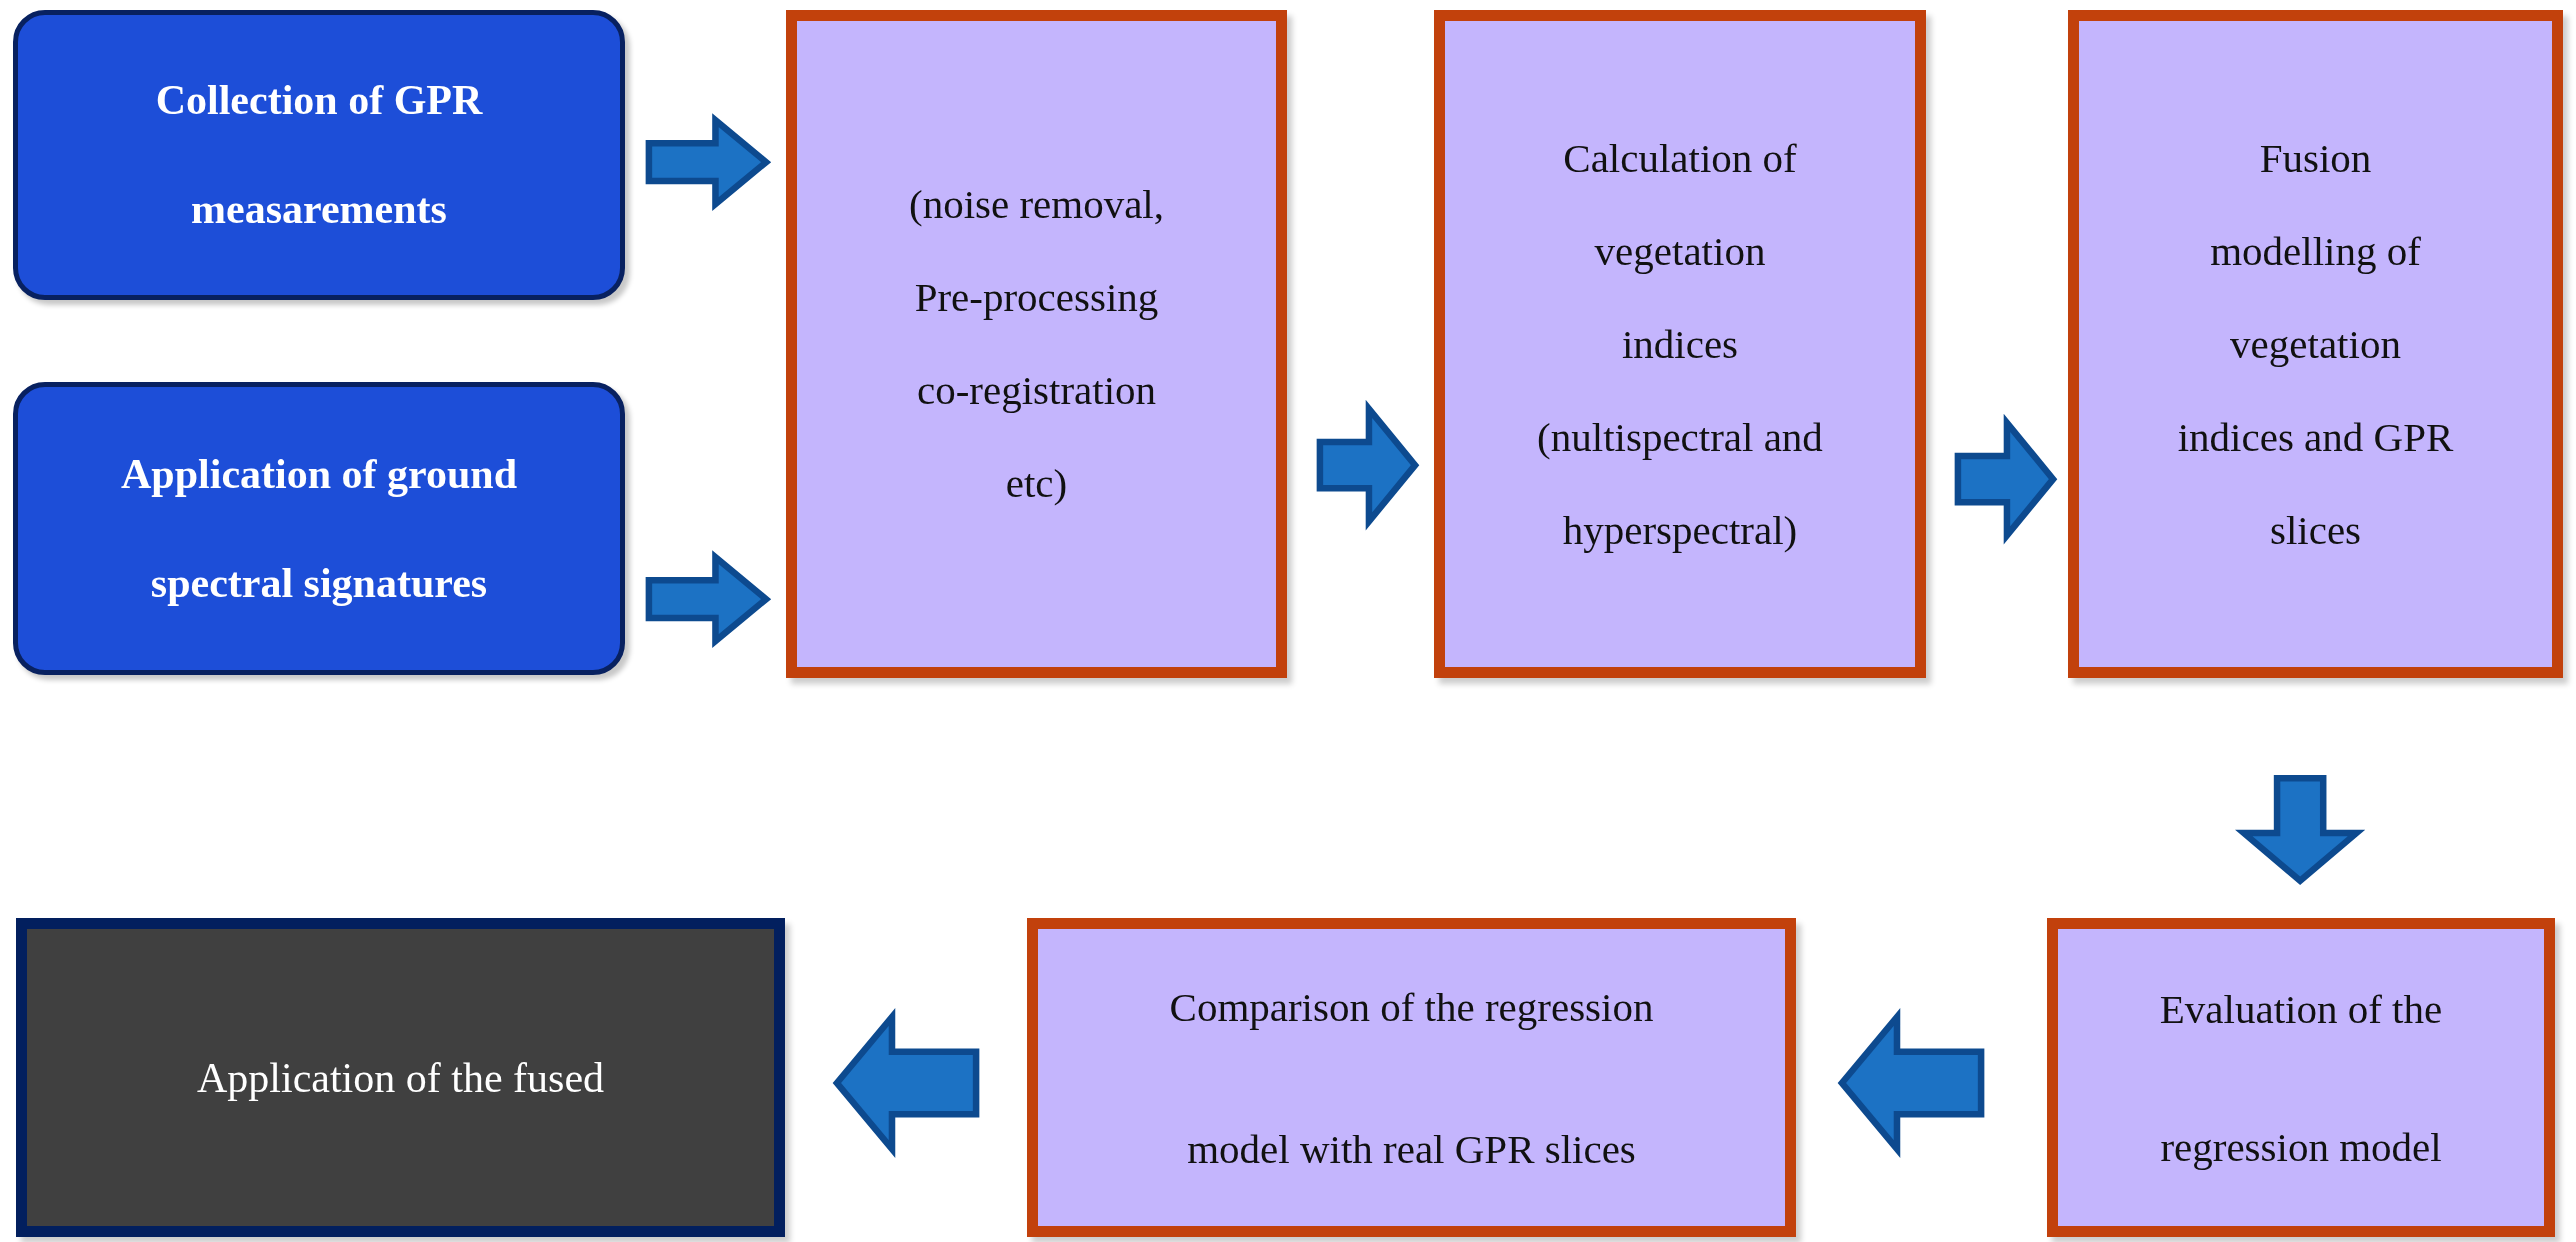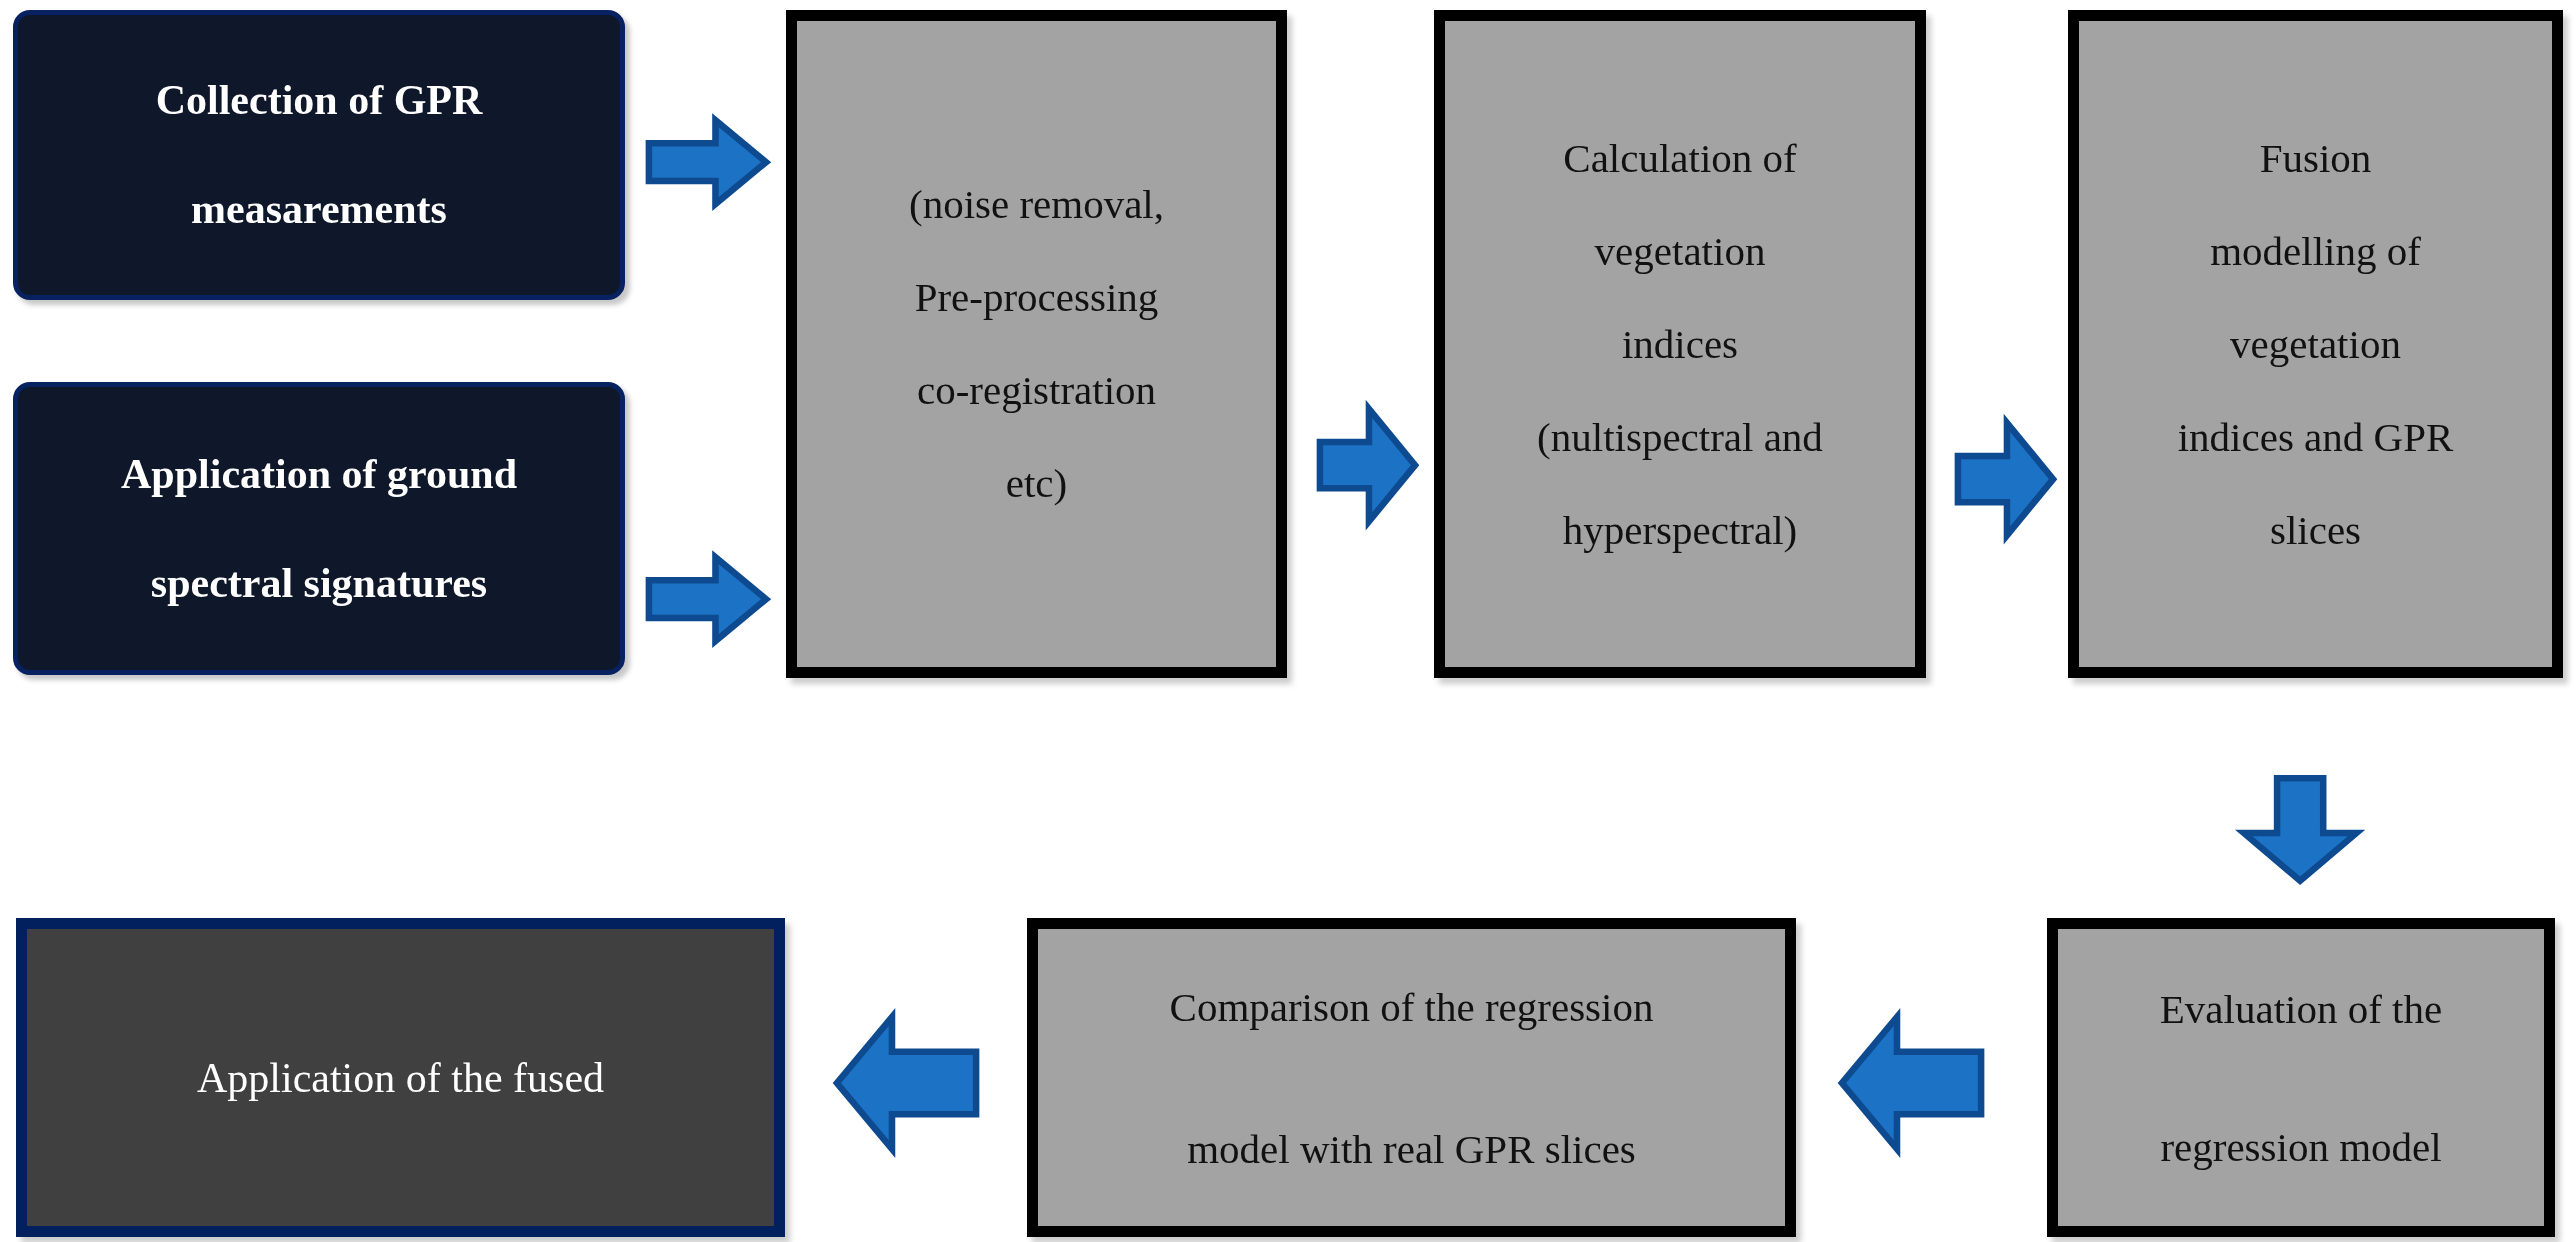--- a/index.html
+++ b/index.html
@@ -24,32 +24,32 @@
     box-sizing: border-box;
     display: flex;
     flex-direction: column;
     align-items: center;
     justify-content: center;
     text-align: center;
   }
 
   
   .node.rounded {
-    background: #0f172a;
+    background: #1d4ed8;
     border: 5px solid #082160;
-    border-radius: 17px;
+    border-radius: 32px;
     color: #ffffff;
     font-weight: bold;
     box-shadow: 4.3px 5px 5px rgba(0,0,0,0.22);
   }
 
   
   .node.process {
-    background: #a3a3a3;
-    border: 11px solid #000000;
+    background: #c4b5fd;
+    border: 11px solid #c2410c;
     color: #111111;
     box-shadow: 5px 5.8px 5.8px rgba(0,0,0,0.20);
   }
 
   
   .node.result {
     background: #404040;
     border: 11px solid #021f5e;
     color: #ffffff;
     font-weight: normal;

